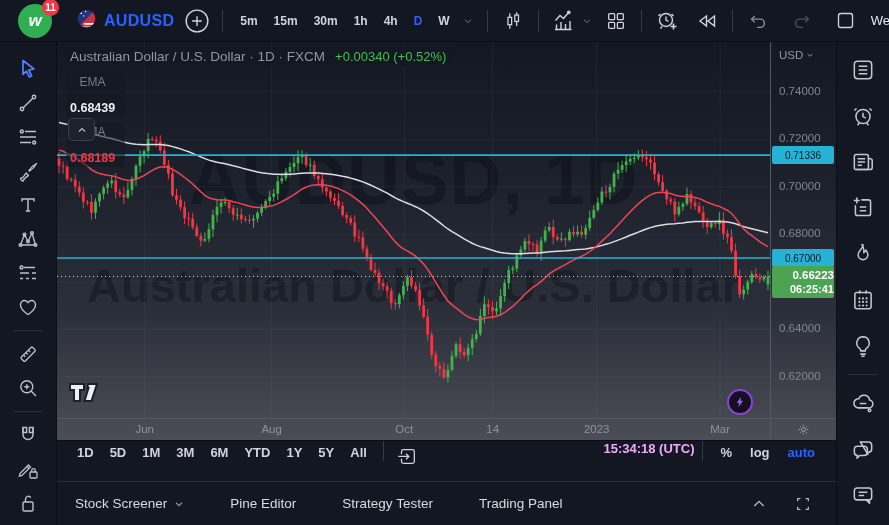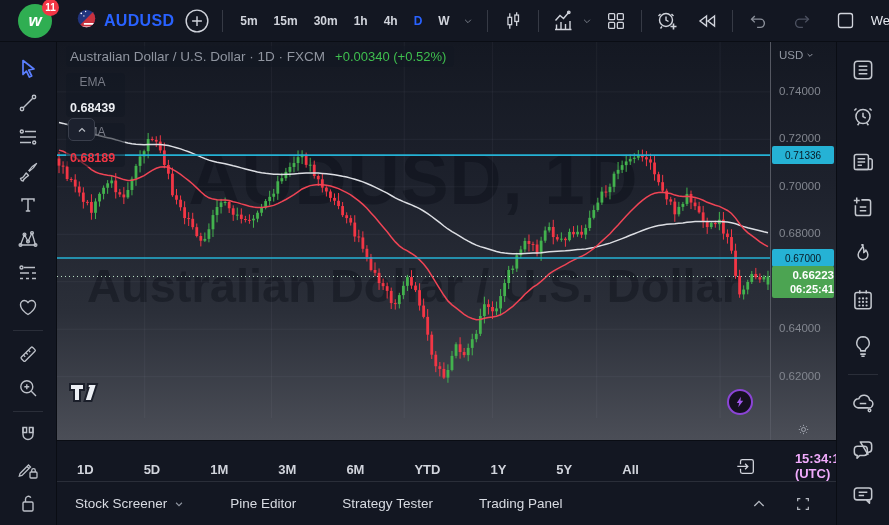--- a/index.html
+++ b/index.html
@@ -73,21 +73,21 @@
   .ylast .c { font-size:11px; font-weight:700; }
 
   
   #time-axis { position:absolute; left:0; top:376px; width:779px; height:22px; border-top:1px solid #555862; cursor:ew-resize; }
   .xtick { position:absolute; top:4px; transform:translateX(-50%); font-size:11.5px; color:#8e919b; }
   #axis-gear { position:absolute; left:713px; top:376px; width:66px; height:22px; border-left:1px solid #555862;
                display:flex; align-items:center; justify-content:center; cursor:pointer; }
 
   
   #bottom-toolbar { position:absolute; left:57px; top:440px; width:779px; height:41px; background:#131722; border-top:1px solid #0a0d14;
-                    display:flex; align-items:flex-end; padding:0 12px;gap:34px; }
+                    display:flex; align-items:flex-start; padding:0 12px; }
   .range-btn { padding:4px 8px; font-size:13px; font-weight:600; color:#d1d4dc; border-radius:4px; cursor:pointer; }
   .bt-sep { width:1px; height:20px; background:#363a45; margin:0 8px; }
   #clock { margin-left:auto; font-size:13px; font-weight:600; color:#f0abfc; cursor:pointer; }
   .scale-btn { padding:4px 9px; font-size:13px; font-weight:600; color:#d1d4dc; cursor:pointer; }
   .scale-btn.blue { color:#2962ff; }
 
   
   #bottom-panel { position:absolute; left:57px; top:481px; width:779px; height:44px; background:#131722; border-top:1px solid #2a2e39;
                   display:flex; align-items:center; padding:0 18px; }
   .panel-tab { font-size:13.5px; color:#d8dbe2; margin-right:46px; cursor:pointer; display:flex; align-items:center; gap:7px; white-space:nowrap; }
@@ -729,20 +729,30 @@
           <div class="ytick" style="top: 327.697px;">0.62000</div>
           <div class="ylevel" style="top: 104.085px;">0.71336</div>
           <div class="ylevel" style="top: 207.01px;">0.67000</div>
           <div class="ylast" style="top: 224.454px;">
             <span class="v">0.66223</span>
             <span class="c">06:25:41</span>
           </div>
         </div>
     </div>
 
+    <div id="time-axis">
+      <div id="time-axis-labels">
+          <div class="xtick" style="left: 87.699px;">Jun</div>
+          <div class="xtick" style="left: 214.613px;">Aug</div>
+          <div class="xtick" style="left: 347.231px;">Oct</div>
+          <div class="xtick" style="left: 435.643px;">14</div>
+          <div class="xtick" style="left: 539.741px;">2023</div>
+          <div class="xtick" style="left: 663.09px;">Mar</div>
+        </div>
+    </div>
     <div id="axis-gear">
       <svg width="15" height="15" viewBox="0 0 24 24" fill="none" stroke="#9da1ab" stroke-width="1.6">
         <circle cx="12" cy="12" r="3.2"></circle>
         <path d="M12 4.5v2M12 17.5v2M4.5 12h2M17.5 12h2M6.7 6.7l1.4 1.4M15.9 15.9l1.4 1.4M17.3 6.7l-1.4 1.4M8.1 15.9l-1.4 1.4"></path>
       </svg>
     </div>
   </div>
 
   <div id="bottom-toolbar">
     <span class="range-btn">1D</span>

